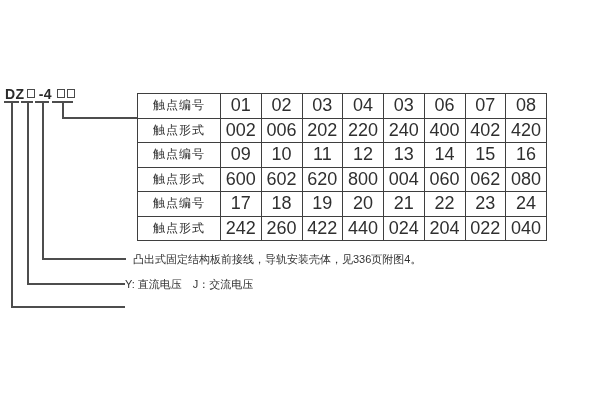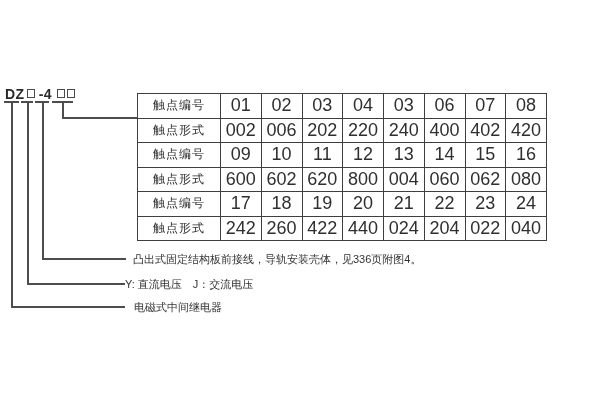--- a/index.html
+++ b/index.html
@@ -160,15 +160,14 @@
           <td>024</td>
           <td>204</td>
           <td>022</td>
           <td>040</td>
         </tr>
       </tbody>
   </table>
 
   <div class="callout-label" style="left:133px;top:252px;">凸出式固定结构板前接线，导轨安装壳体，见336页附图4。</div>
   <div class="callout-label" style="left:125px;top:277px;">Y: 直流电压　J：交流电压</div>
-  <div class="callout-label" style="left:134px;top:300px;">电磁式中间继电器</div>
 
 </div>
 
 </body></html>

